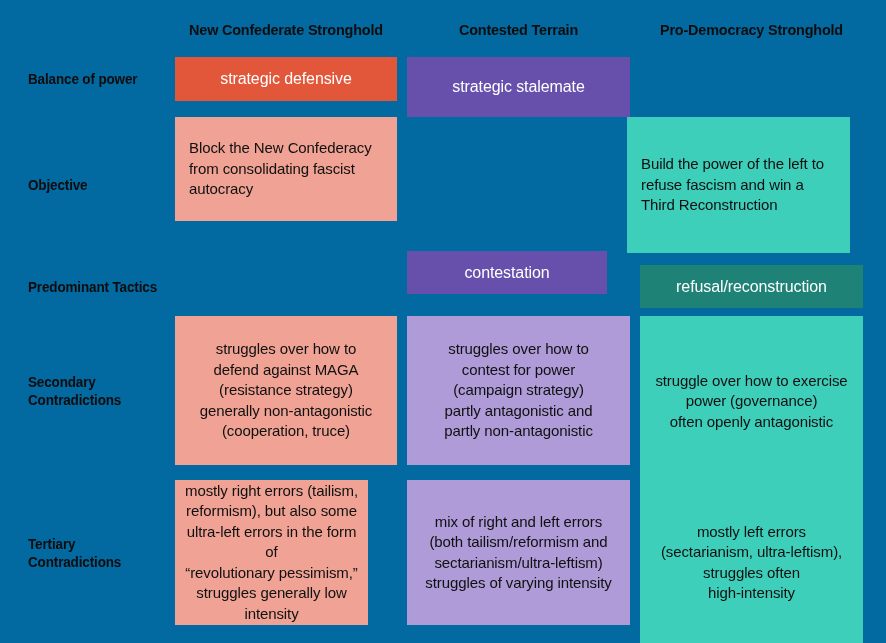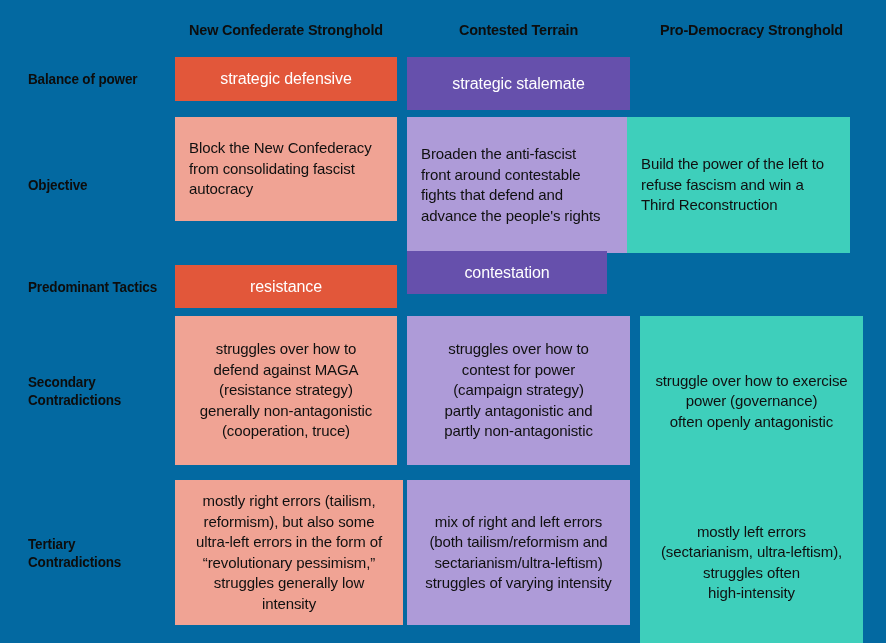--- a/index.html
+++ b/index.html
@@ -122,48 +122,42 @@
     </div>
     <div class="col-header" style="left: 640px; width: 223px;">
       <span>Pro-Democracy Stronghold</span>
     </div>
   </div>
 
   <div class="row-label" style="top: 70px; white-space: pre-line;">Balance of power</div>
   <div class="cell banner" style="left: 175px; width: 222px; top: 57px; height: 44px; background: rgb(226, 87, 58);">
     <span class="cell-text">strategic defensive</span>
   </div>
-  <div class="cell banner" style="left: 407px; width: 223px; top: 57px; height: 53px; background: rgb(102, 80, 172);">
+  <div class="cell banner" style="left: 407px; width: 223px; top: 57px; height: 60px; background: rgb(102, 80, 172);">
     <span class="cell-text">strategic stalemate</span>
   </div>
 
   <div class="row-label" style="top: 176px; white-space: pre-line;">Objective</div>
   <div class="cell body-left" style="left: 175px; width: 222px; top: 117px; height: 104px; background: rgb(240, 163, 148);">
     <span class="cell-text">Block the New Confederacy
 from consolidating fascist
 autocracy</span>
   </div>
-  <div class="cell body-left" style="left: 407px; width: 223px; top: 117px; height: 136px; background: rgb(174, 155, 216);">
-    <span class="cell-text">Broaden the anti-fascist
-front around contestable
-fights that defend and
-advance the people's rights</span>
-  </div>
   <div class="cell body-left" style="left: 627px; width: 223px; top: 117px; height: 136px; background: rgb(62, 207, 187);">
     <span class="cell-text">Build the power of the left to
 refuse fascism and win a
 Third Reconstruction</span>
   </div>
 
   <div class="row-label" style="top: 277.5px; white-space: pre-line;">Predominant Tactics</div>
-  <div class="cell banner" style="left: 175px; width: 222px; top: 265px; height: 43px; background: rgb(226, 87, 58);">
-    <span class="cell-text">resistance</span>
-  </div>
   <div class="cell banner" style="left: 407px; width: 200px; top: 251px; height: 43px; background: rgb(102, 80, 172);">
     <span class="cell-text">contestation</span>
+  </div>
+  <div class="cell banner" style="left: 640px; width: 223px; top: 265px; height: 43px; background: rgb(31, 130, 119);">
+    <span class="cell-text">refusal/reconstruction</span>
   </div>
 
   <div class="row-label" style="top: 372.5px; white-space: pre-line;">Secondary
 Contradictions</div>
   <div class="cell body-center" style="left: 175px; width: 222px; top: 316px; height: 149px; background: rgb(240, 163, 148);">
     <span class="cell-text">struggles over how to
 defend against MAGA
 (resistance strategy)
 generally non-antagonistic
 (cooperation, truce)</span>
@@ -176,21 +170,21 @@
 partly non-antagonistic</span>
   </div>
   <div class="cell body-center" style="left: 640px; width: 223px; top: 316px; height: 171px; background: rgb(62, 207, 187);">
     <span class="cell-text">struggle over how to exercise
 power (governance)
 often openly antagonistic</span>
   </div>
 
   <div class="row-label" style="top: 534.5px; white-space: pre-line;">Tertiary
 Contradictions</div>
-  <div class="cell body-center" style="left: 175px; width: 228px; top: 480px; height: 145px; background: rgb(240, 163, 148);">
+  <div class="cell body-center" style="left: 175px; width: 193px; top: 480px; height: 145px; background: rgb(240, 163, 148);">
     <span class="cell-text">mostly right errors (tailism,
 reformism), but also some
 ultra-left errors in the form of
 “revolutionary pessimism,”
 struggles generally low
 intensity</span>
   </div>
   <div class="cell body-center" style="left: 407px; width: 223px; top: 480px; height: 145px; background: rgb(174, 155, 216);">
     <span class="cell-text">mix of right and left errors
 (both tailism/reformism and

